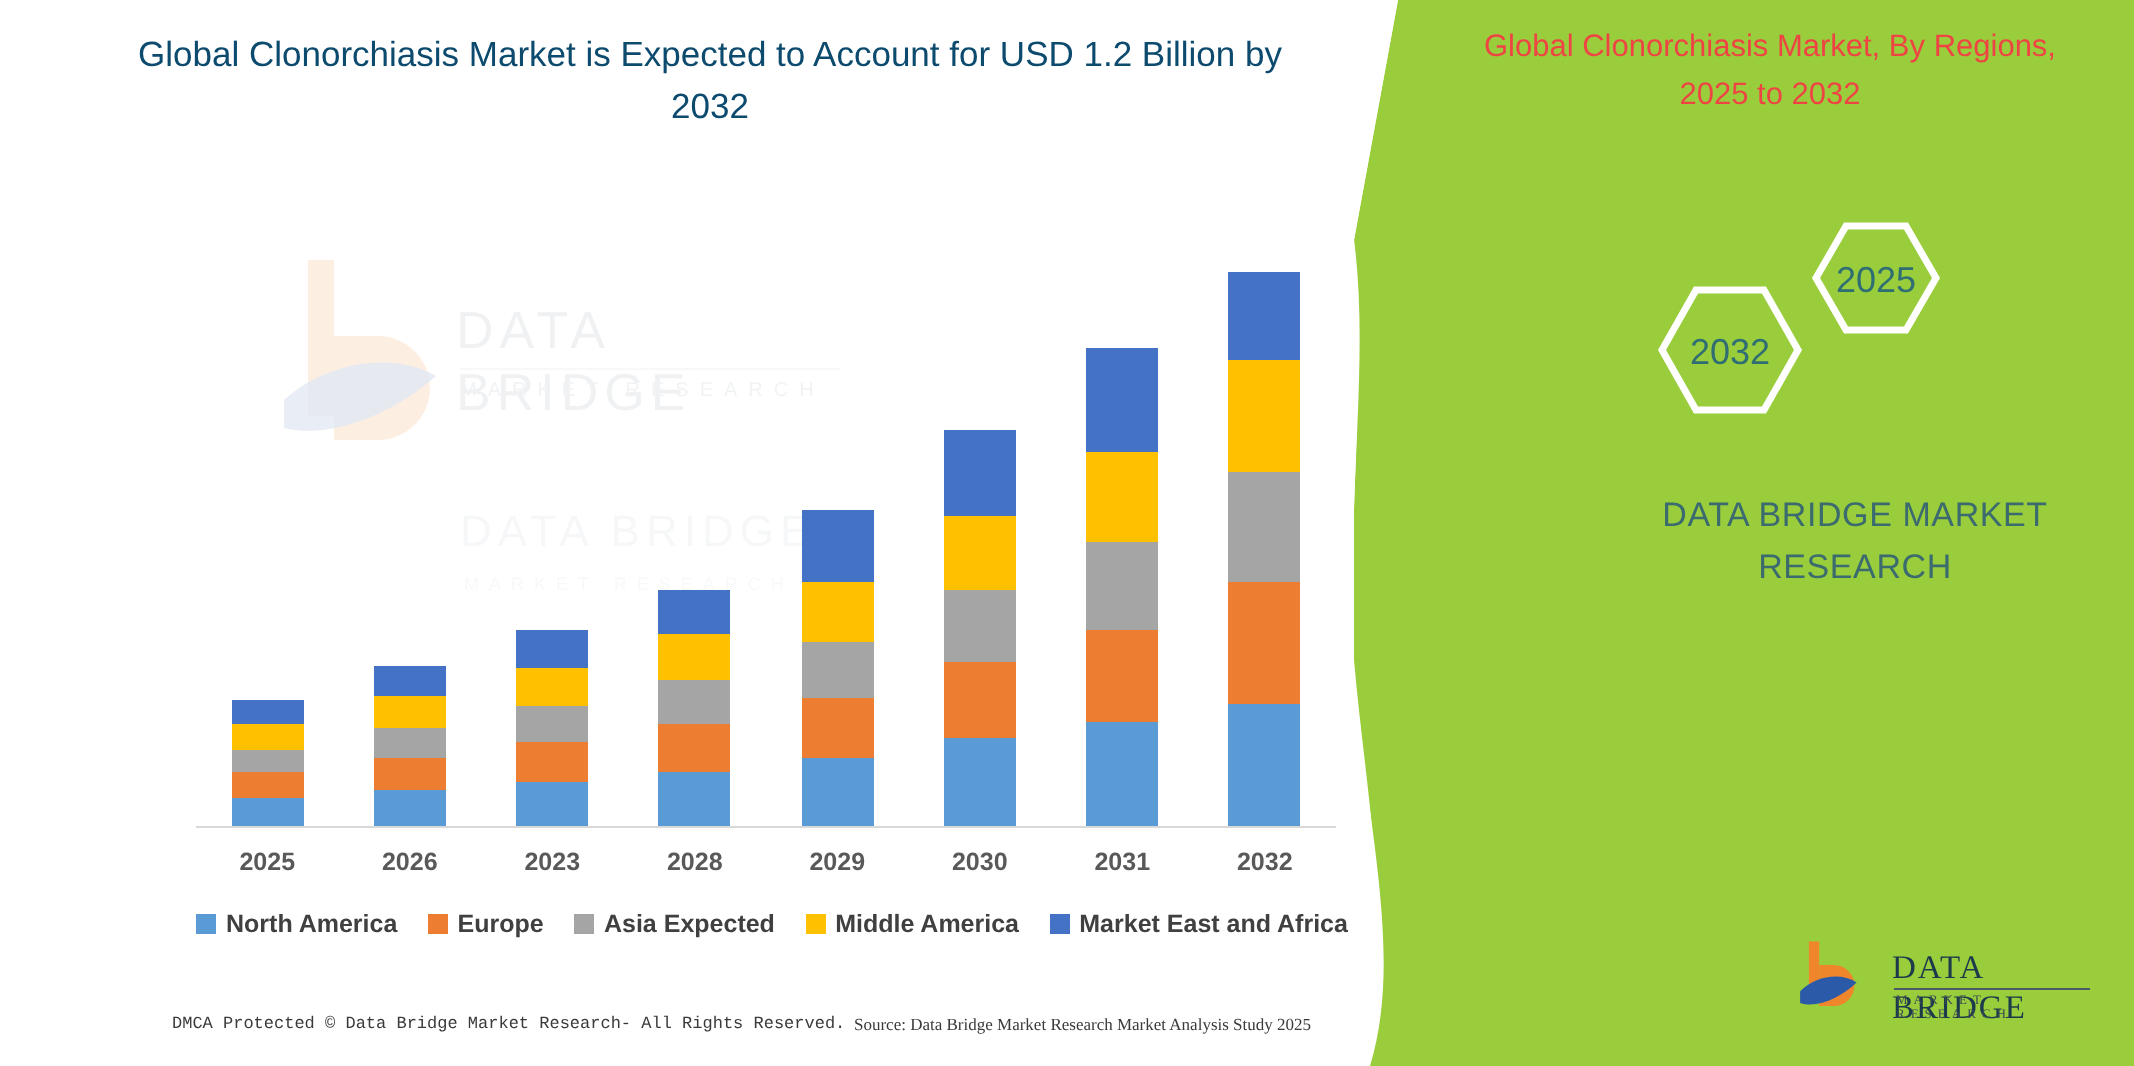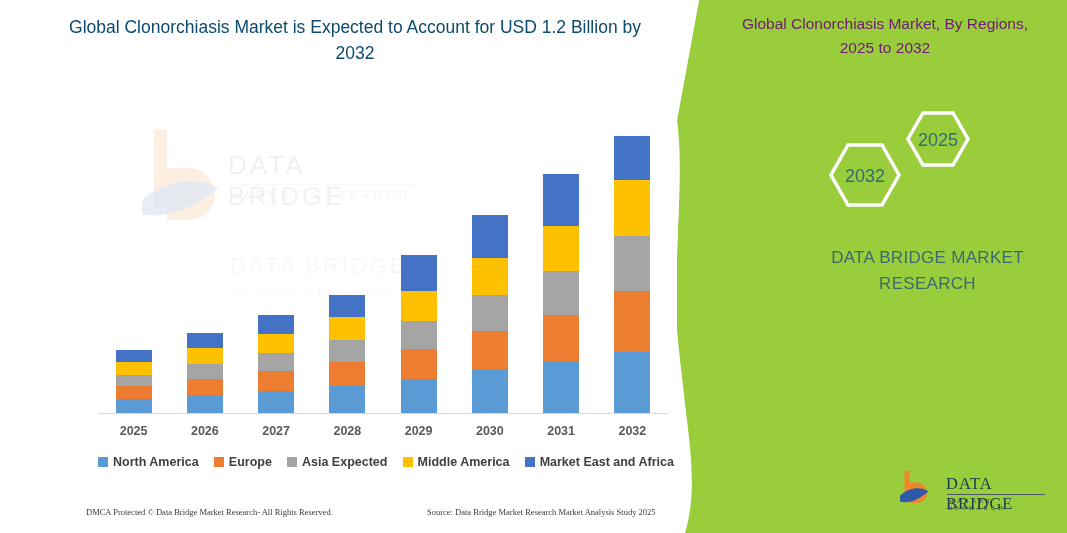--- a/index.html
+++ b/index.html
@@ -80,37 +80,37 @@
     position:absolute; left:98px; top:455px; width:576px;
     display:flex; justify-content:space-between; align-items:flex-end;
   }
   .legend-item { display:flex; align-items:center; gap:5px; }
   .legend-swatch { width:10px; height:10px; display:block; }
   .legend-label { font-size:12.5px; font-weight:bold; color:#404040; white-space:nowrap; }
 
   
   #footer-left {
     position:absolute; left:86px; top:507px;
-    font-size:8.5px; color:#3a3a3a; font-family:Liberation Serif, serif;text-align:right;
+    font-size:8.5px; color:#3a3a3a; font-family:Liberation Mono, monospace;text-align:right;
   }
   #footer-right {
     position:absolute; left:427px; top:507px;
     font-size:8.5px; color:#3a3a3a; font-family:Liberation Serif, serif;
   }
 
   
   #green-panel {
     position:absolute; right:0; top:0; width:390px; height:533px;
     overflow:hidden;
   }
   #green-shape { position:absolute; left:0; top:0; }
 
   #panel-title {
     position:absolute; left:735px; top:12px; width:300px;
-    text-align:center; color:#701a75;
+    text-align:center; color:#ef4444;
     font-size:15.5px; line-height:1.55; font-weight:400;
   }
 
   #hexes { position:absolute; left:820px; top:95px; width:180px; height:120px; }
 
   #brand-text {
     position:absolute; left:790px; top:245px; width:275px;
     text-align:center; color:#3b6b6e;
     font-size:17px; line-height:1.5; letter-spacing:.3px;
   }
@@ -210,21 +210,21 @@
         <span class="seg" style="height: 56px; background: rgb(255, 192, 0);"></span>
         <span class="seg" style="height: 55px; background: rgb(165, 165, 165);"></span>
         <span class="seg" style="height: 61px; background: rgb(237, 125, 49);"></span>
         <span class="seg" style="height: 61px; background: rgb(91, 155, 213);"></span>
       </div>
     </div>
 
   <div id="x-labels">
       <div class="x-label" style="left: -0.375px;">2025</div>
       <div class="x-label" style="left: 70.875px;">2026</div>
-      <div class="x-label" style="left: 142.125px;">2027</div>
+      <div class="x-label" style="left: 142.125px;">2023</div>
       <div class="x-label" style="left: 213.375px;">2028</div>
       <div class="x-label" style="left: 284.625px;">2029</div>
       <div class="x-label" style="left: 355.875px;">2030</div>
       <div class="x-label" style="left: 427.125px;">2031</div>
       <div class="x-label" style="left: 498.375px;">2032</div>
     </div>
 
   <div id="legend">
       <div class="legend-item">
         <span class="legend-swatch" style="background: rgb(91, 155, 213);"></span>

